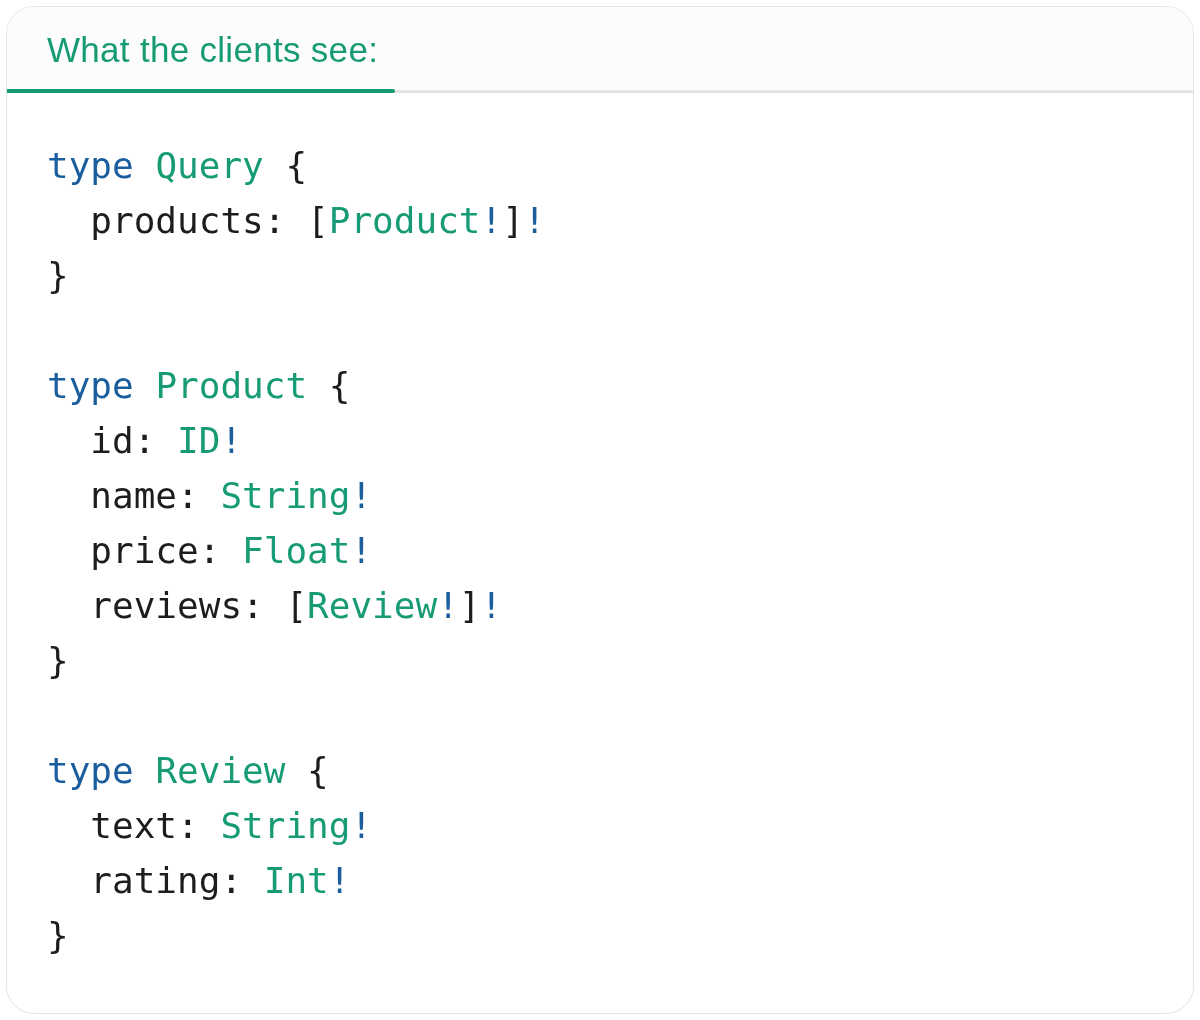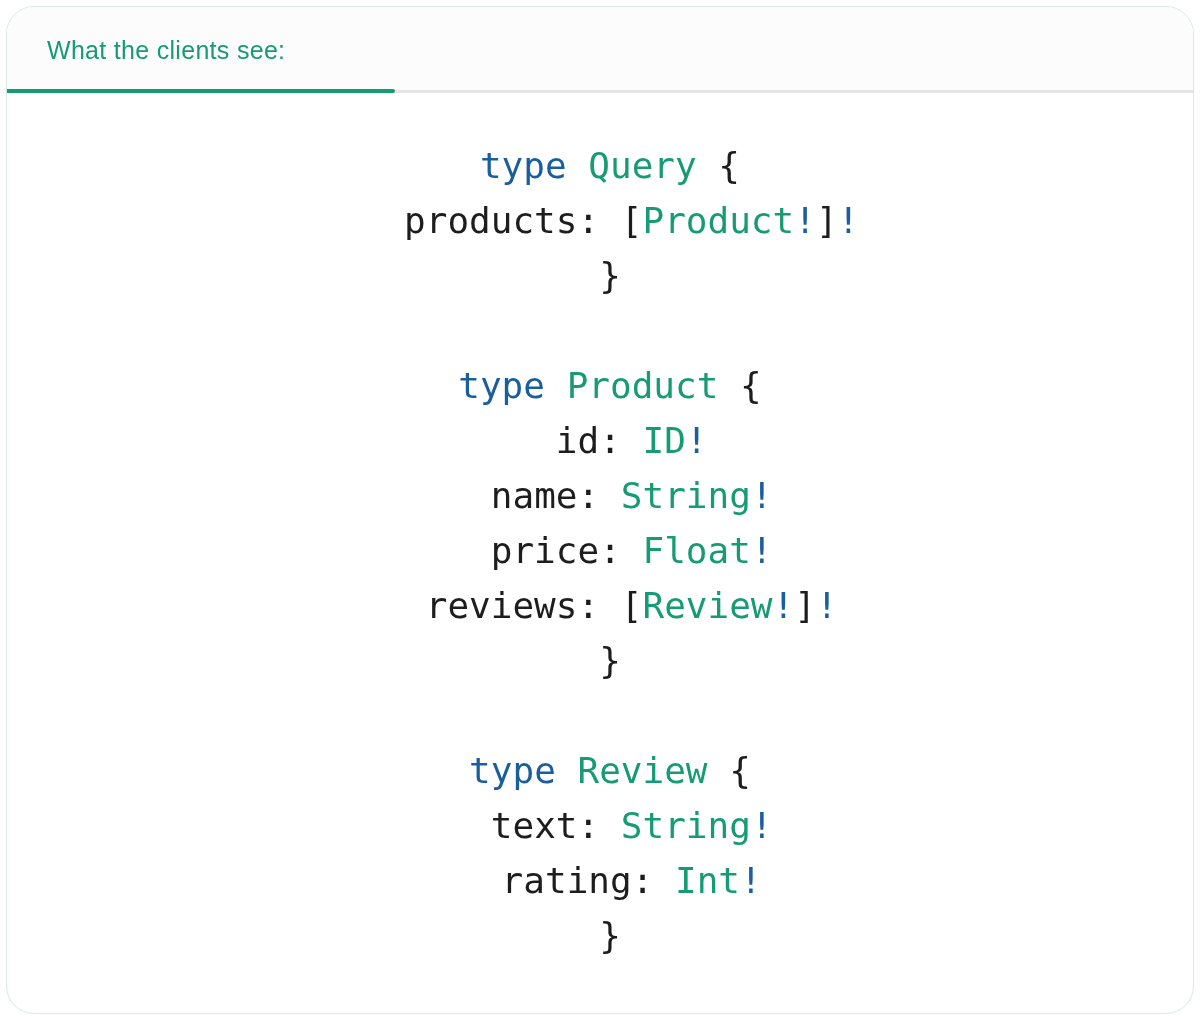--- a/index.html
+++ b/index.html
@@ -47,21 +47,21 @@
     top: 0;
     height: 86px;
     width: 388px;
     display: flex;
     align-items: center;
     padding-left: 40px;
     cursor: pointer;
   }
   .tab-label {
     color: var(--accent-teal);
-    font-size: 25px;
+    font-size: 35px;
     font-weight: 500;
     letter-spacing: 0.3px;
     white-space: nowrap;
   }
   .tab-indicator {
     position: absolute;
     left: 0;
     bottom: -3px;
     width: 388px;
     height: 4px;
@@ -70,21 +70,20 @@
   }
   .code-block {
     margin: 0;
     padding: 45px 20px 0 40px;
     font-family: "DejaVu Sans Mono", "Liberation Mono", monospace;
     font-size: 36px;
     line-height: 55px;
     font-weight: 500;
     color: var(--code-text);
     white-space: pre;
-    text-align: center;
   }
   .tok-k { color: var(--keyword-blue); }
   .tok-t { color: var(--accent-teal); }
   .tok-p { color: var(--code-text); }
 </style>
 </head>
 <body>
 
 <div class="viewport">
   <div class="panel">

